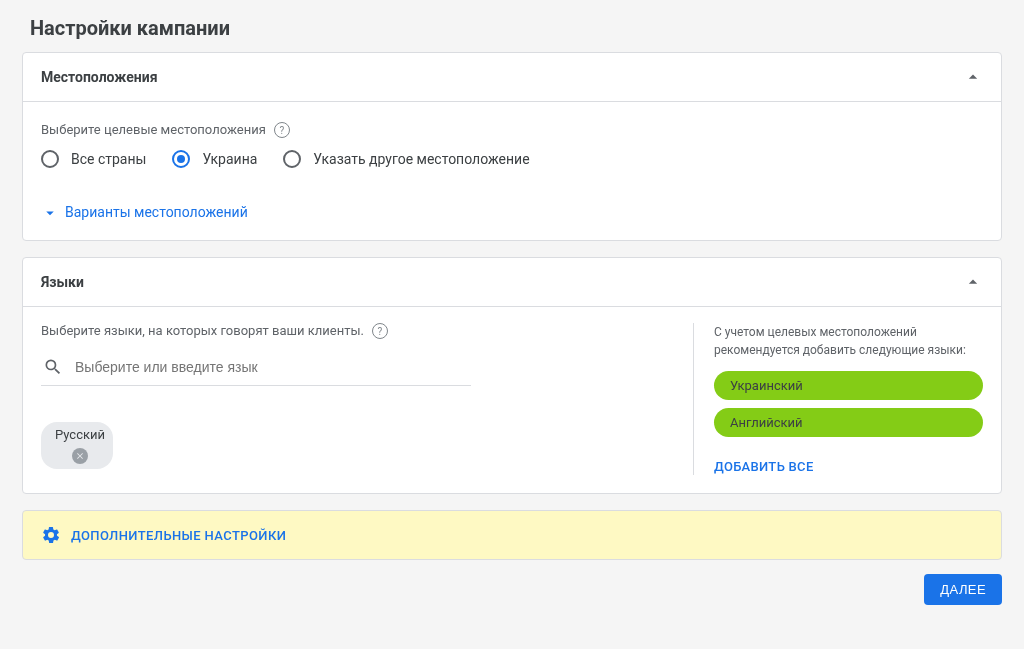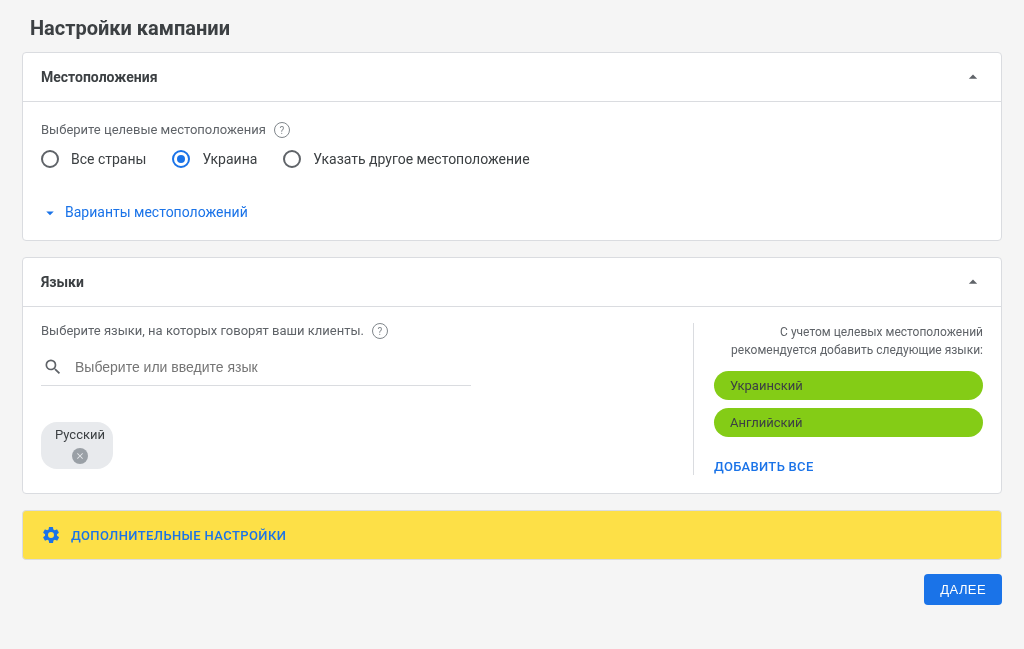--- a/index.html
+++ b/index.html
@@ -181,21 +181,20 @@
     .chip-close svg {
       width: 10px;
       height: 10px;
       fill: #e8eaed;
     }
     .reco-text {
       font-size: 12px;
       color: #5f6368;
       line-height: 1.5;
       margin-bottom: 12px;
-      text-align: right;
     }
     .reco-item {
       background: #84cc16;
       border-radius: 16px;
       padding: 7px 16px;
       font-size: 13px;
       color: #3c4043;
       margin-bottom: 8px;
       cursor: pointer;
     }
@@ -203,21 +202,21 @@
       color: #1a73e8;
       font-size: 13px;
       font-weight: 500;
       letter-spacing: 0.3px;
       margin-top: 14px;
       cursor: pointer;
       display: inline-block;
     }
     
     .addl-card {
-      background: #fde047;
+      background: #fef9c3;
       border: 1px solid #dadce0;
       border-radius: 4px;
       padding: 14px 18px;
       display: flex;
       align-items: center;
       gap: 10px;
       cursor: pointer;
     }
     .gear-icon {
       width: 20px;

